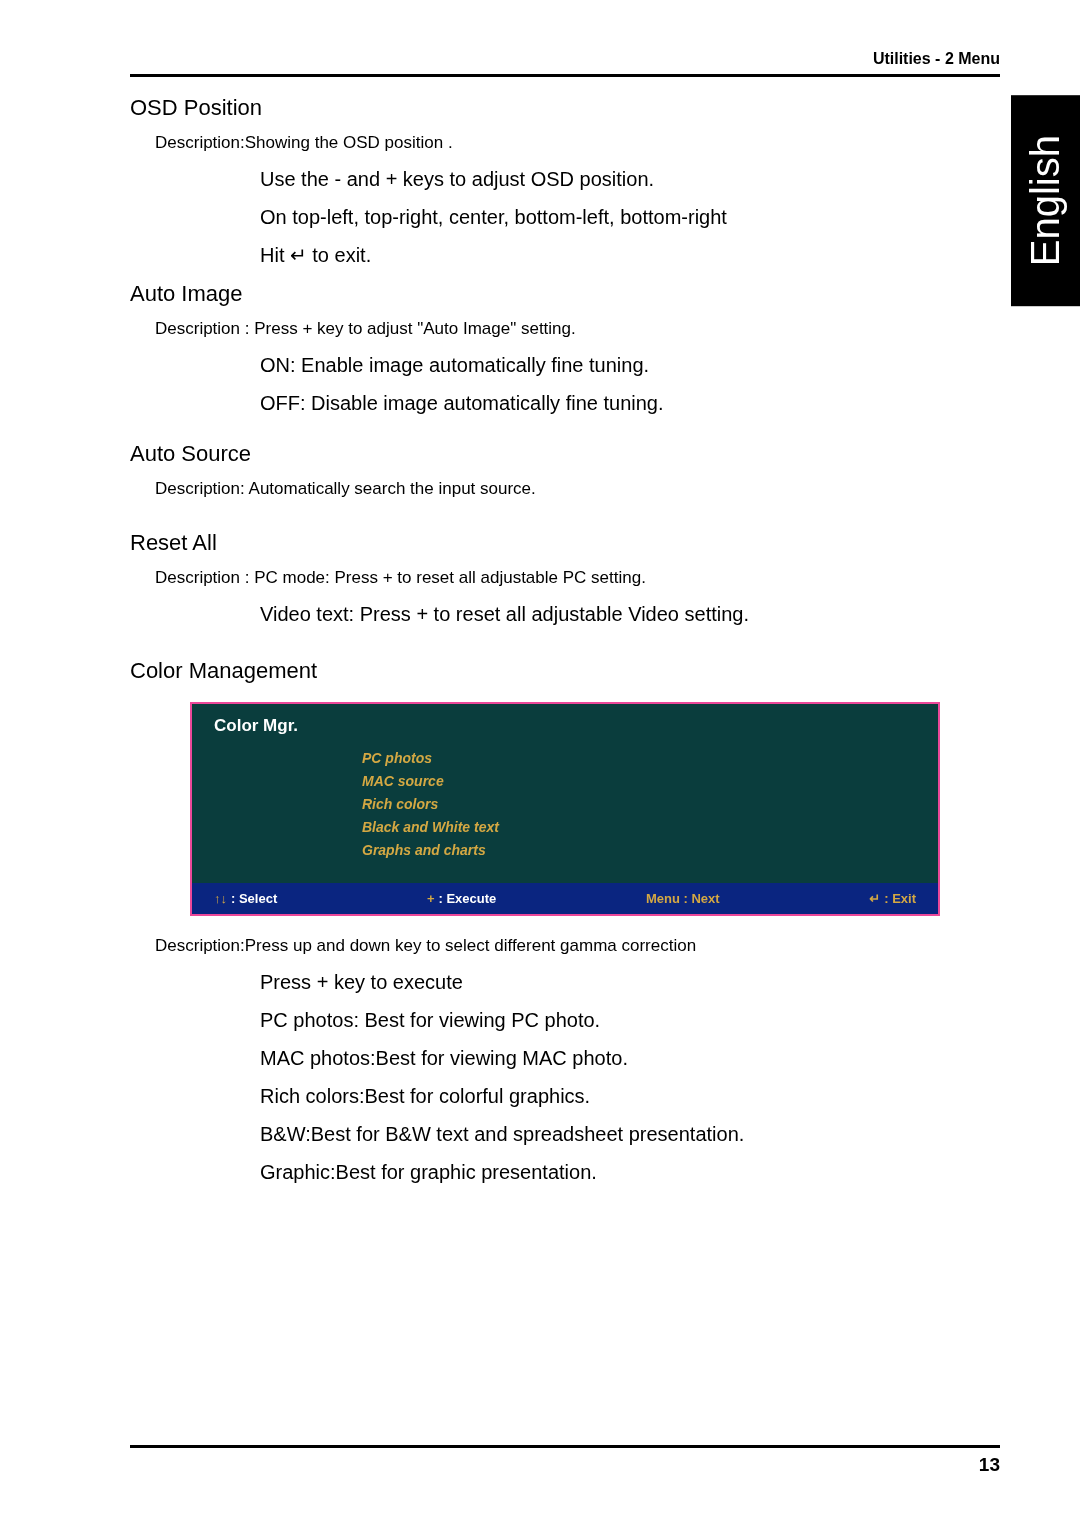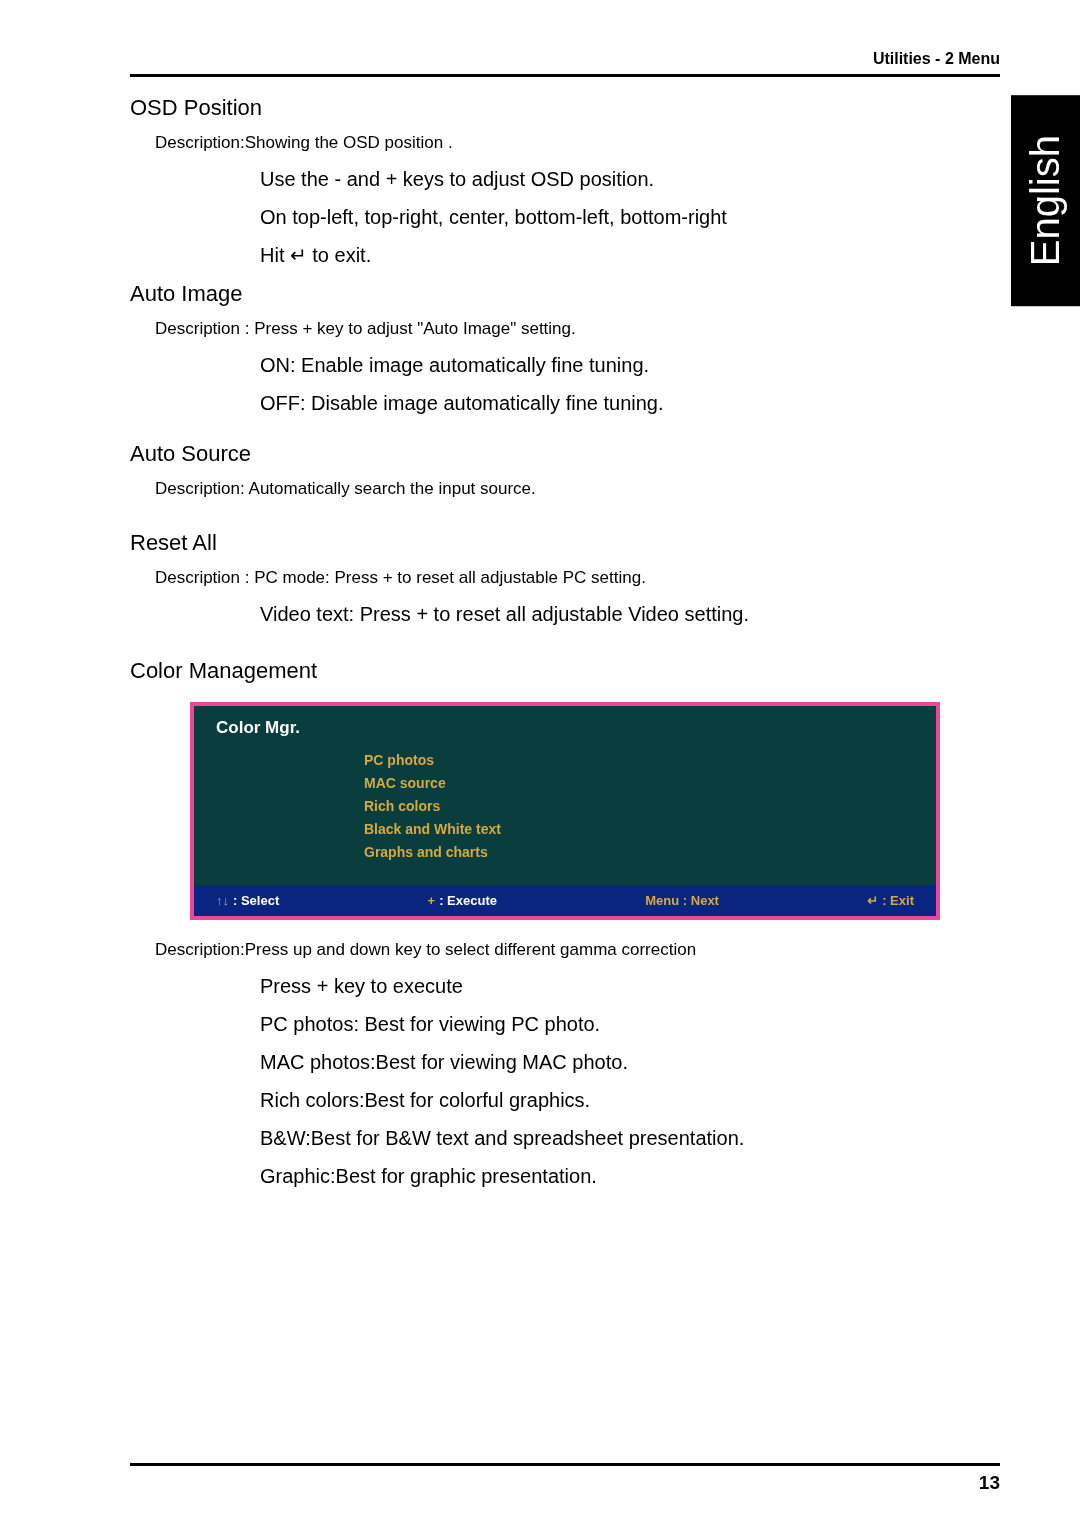--- a/index.html
+++ b/index.html
@@ -59,32 +59,33 @@
       line-height: 1.4;
     }
     .desc-indent {
       font-size: 20px;
       margin-left: 130px;
       margin-bottom: 10px;
       line-height: 1.4;
     }
     .color-mgr-panel {
       margin: 18px 60px 18px 60px;
-      border: 4px solid #ec4899;
+      border: 2px solid #ec4899;
       background: #0a3d3d;
       padding: 0;
     }
     .color-mgr-header {
       color: #fff;
       font-weight: bold;
       font-size: 17px;
       padding: 12px 22px 8px 22px;
     }
     .color-mgr-items {
       padding: 6px 13px 18px 170px;
+      font-style: italic;
     }
     .color-mgr-item {
       color: #d4a843;
       font-size: 14px;
       font-weight: bold;
       margin-bottom: 7px;
     }
     .color-mgr-footer {
       background: #0a2580;
       padding: 8px 22px;
@@ -100,21 +101,21 @@
       gap: 4px;
     }
     .footer-yellow {
       color: #d4a843;
     }
     .footer-white {
       color: #fff;
     }
     .page-footer {
       position: absolute;
-      bottom: 35px;
+      bottom: 53px;
       left: 130px;
       right: 80px;
     }
     .footer-line {
       border-top: 3px solid #000;
       margin-bottom: 6px;
     }
     .page-number {
       text-align: right;
       font-weight: bold;

